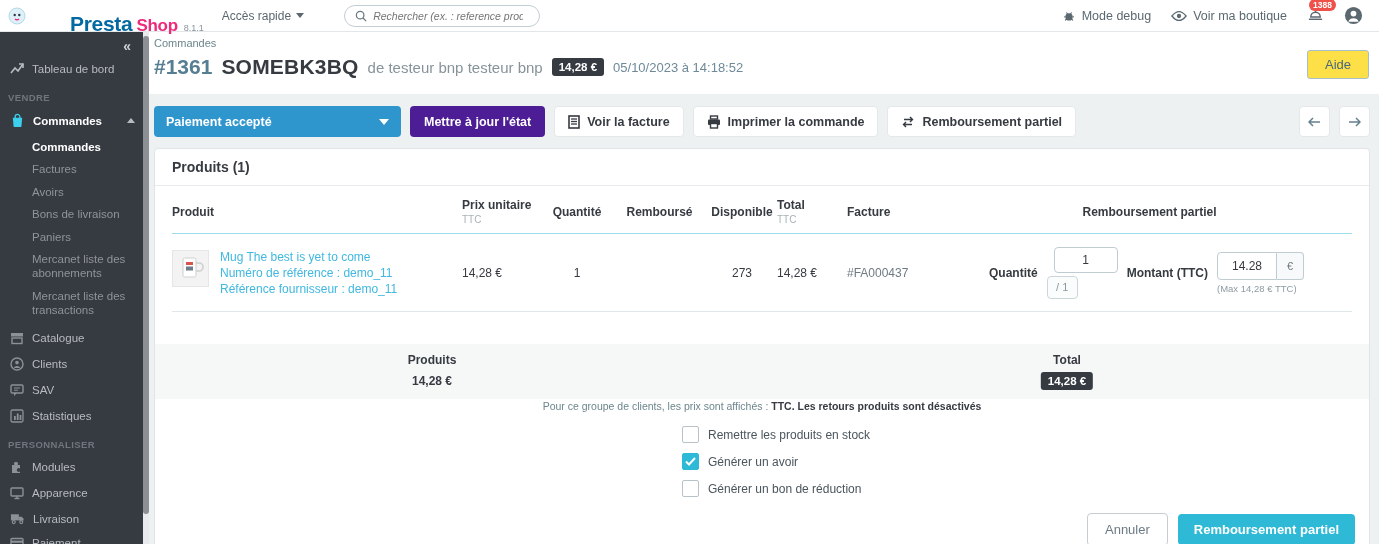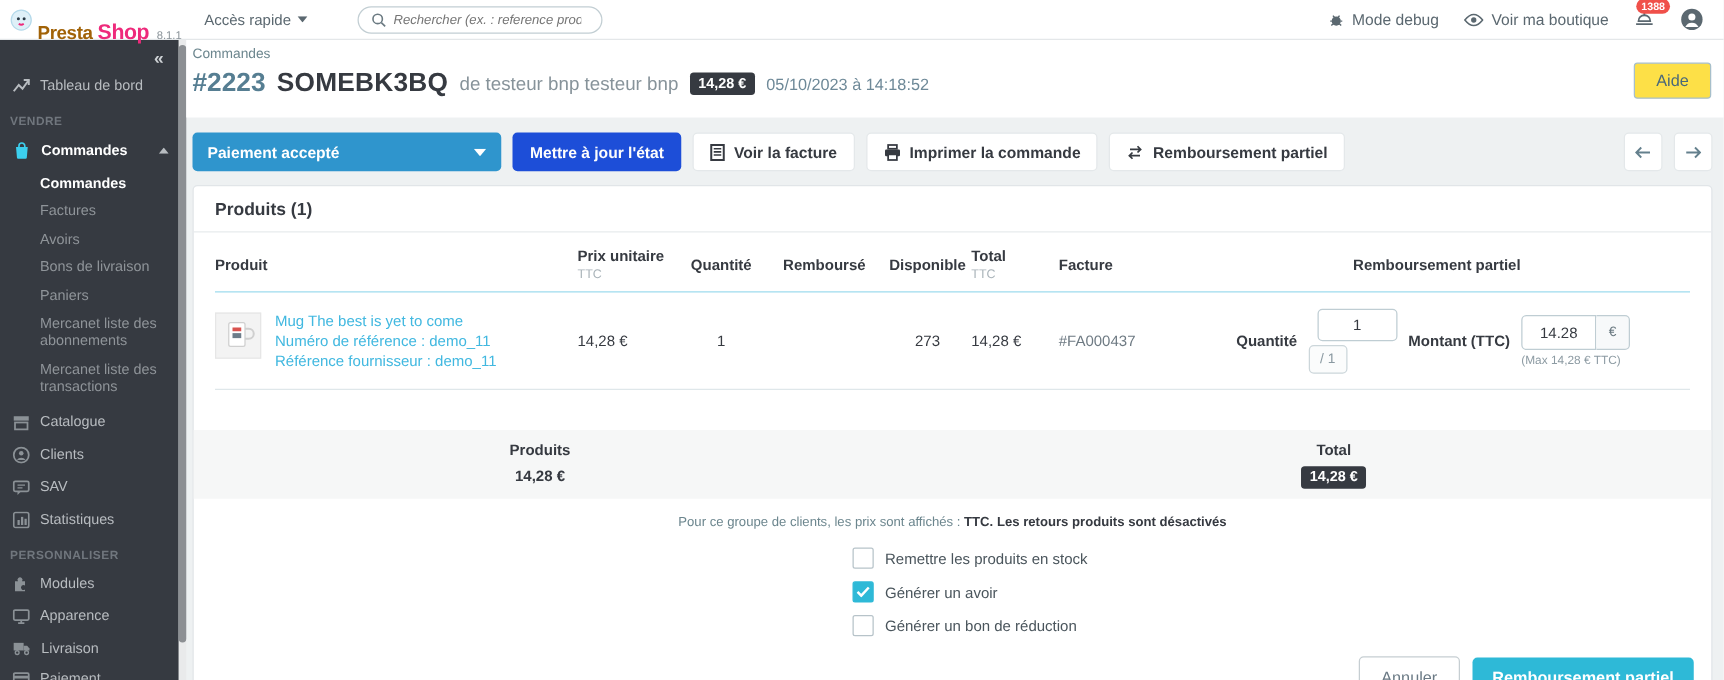--- a/index.html
+++ b/index.html
@@ -4,21 +4,21 @@
 <style>
   * { margin:0; padding:0; box-sizing:border-box; }
   html,body { width:1379px; height:544px; overflow:hidden; }
   body { font-family:"Liberation Sans", sans-serif; background:#eef1f2; position:relative; color:#363a41; }
 
   
   .topbar { position:absolute; top:0; left:0; width:1379px; height:32px; background:#fff;
             border-bottom:1px solid #e4e7e9; display:flex; align-items:center; z-index:30; }
   .logo-area { display:flex; align-items:baseline; gap:4px; padding:0 10px 0 8px; }
   .mascot { width:18px; height:18px; align-self:center; }
-  .logo-presta { font-weight:bold; font-size:15px; color:#a16207; letter-spacing:-0.3px; }
+  .logo-presta { font-weight:bold; font-size:21px; color:#0369a1; letter-spacing:-0.3px;margin-left:40px; }
   .logo-shop { font-weight:bold; font-size:17px; color:#ee2a7b; letter-spacing:-0.3px;margin-top:20px; }
   .version { font-size:9px; color:#8a9399; margin-left:2px; }
   .quick-access { display:flex; align-items:center; gap:5px; font-size:12px; color:#5b6870; margin-left:8px; cursor:pointer; }
   .search-pill { display:flex; align-items:center; gap:6px; margin-left:40px; width:196px; height:22px;
                  border:1px solid #c2ced3; border-radius:12px; padding:0 10px; color:#8d999f; }
   .search-pill input { border:none; outline:none; width:150px; font-size:10.5px; font-style:italic; color:#6b7press;
                        color:#6b7a82; background:transparent; font-family:"Liberation Sans", sans-serif; }
   .topbar-right { margin-left:auto; display:flex; align-items:center; gap:20px; padding-right:16px; font-size:12.5px; color:#5b6870; }
   .tb-item { display:flex; align-items:center; gap:6px; cursor:pointer; }
   .bell-wrap { position:relative; }
@@ -54,21 +54,21 @@
   .help-btn { position:absolute; right:10px; top:18px; background:#fde047; border:1px solid #a7bfca; color:#49687a;
               font-size:13px; border-radius:3px; padding:6px 17px; cursor:pointer; font-family:inherit; }
 
   .content { padding:12px 9px 0 5px; }
 
   
   .order-toolbar { display:flex; align-items:center; gap:9px;justify-content:flex-end; }
   .status-select { width:247px; height:31px; background:#2f95cd; color:#fff; border:none; border-radius:4px;
                    display:flex; align-items:center; justify-content:space-between; padding:0 12px; font-size:12.5px;
                    font-weight:bold; cursor:pointer; }
-  .btn-disabled { height:31px; background:#1d4ed8; color:#fdfdfd; border:none; border-radius:4px; padding:0 14px;
+  .btn-disabled { height:31px; background:#4c1d95; color:#fdfdfd; border:none; border-radius:4px; padding:0 14px;
                   font-size:12.5px; font-weight:bold; font-family:inherit; }
   .btn-white { height:31px; background:#fff; color:#363a41; border:1px solid #e4e8ea; border-radius:4px; padding:0 13px;
                font-size:12.5px; font-weight:bold; display:flex; align-items:center; gap:7px; cursor:pointer; font-family:inherit; }
   .nav-arrows { margin-left:auto; display:flex; gap:9px; }
   .arrow-btn { width:31px; height:31px; background:#fff; border:1px solid #e4e8ea; border-radius:4px; color:#64808d;
                display:flex; align-items:center; justify-content:center; cursor:pointer; }
 
   
   .card { margin-top:11px; background:#fff; border:1px solid #e1e5e8; border-radius:4px; }
   .card-title { font-size:14px; font-weight:bold; padding:10px 17px; border-bottom:1px solid #e7ebed; }
@@ -98,21 +98,21 @@
   .amount-addon { width:27px; border:1px solid #bfcdd3; border-left:none; border-radius:0 4px 4px 0; background:#f7f9fa;
                   display:flex; align-items:center; justify-content:center; font-size:11px; color:#6b7a82; }
   .amount-hint { font-size:9.5px; color:#8d9ba3; margin-top:3px; }
 
   .totals-band { position:relative; height:55px; background:#f6f7f7; margin-top:32px; }
   .tot-stack { position:absolute; top:9px; text-align:center; transform:translateX(-50%); }
   .tot-products { left:277px; } .tot-total { left:912px; }
   .tot-label { font-size:12px; font-weight:bold; color:#363a41; }
   .tot-value { font-size:12px; font-weight:bold; margin-top:7px; }
 
-  .refund-note { text-align:center; font-size:10.5px; color:#6c868e; margin-top:13px; }
+  .refund-note { text-align:center; font-size:10.5px; color:#6c868e; margin-top:1px; }
   .refund-note b { color:#363a41; }
 
   .checks { margin:14px 0 0 527px; display:flex; flex-direction:column; gap:10px;justify-content:flex-end; }
   .check-row { display:flex; align-items:center; gap:9px; cursor:pointer; }
   .checkbox { width:17px; height:17px; border:1px solid #b7c3c9; border-radius:2px; background:#fff;
               display:flex; align-items:center; justify-content:center; }
   .checkbox svg { visibility:hidden; }
   .checkbox.checked { background:#2eb9d7; border-color:#2eb9d7; }
   .checkbox.checked svg { visibility:visible; }
   .check-label { font-size:12px; color:#4a555c; }
@@ -282,21 +282,21 @@
 
 </div>
 <div class="side-scrollbar">
   <div class="side-scroll-thumb"></div>
 </div>
 
 <div class="main">
   <div class="page-header">
     <div class="breadcrumb">Commandes</div>
     <div class="title-row">
-      <span class="order-id">#2223</span>
+      <span class="order-id">#1361</span>
       <span class="order-ref">SOMEBK3BQ</span>
       <span class="customer">de testeur bnp testeur bnp</span>
       <span class="badge-dark">14,28 €</span>
       <span class="order-date">05/10/2023 à 14:18:52</span>
     </div>
     <button class="help-btn">Aide</button>
   </div>
 
   <div class="content">
 

